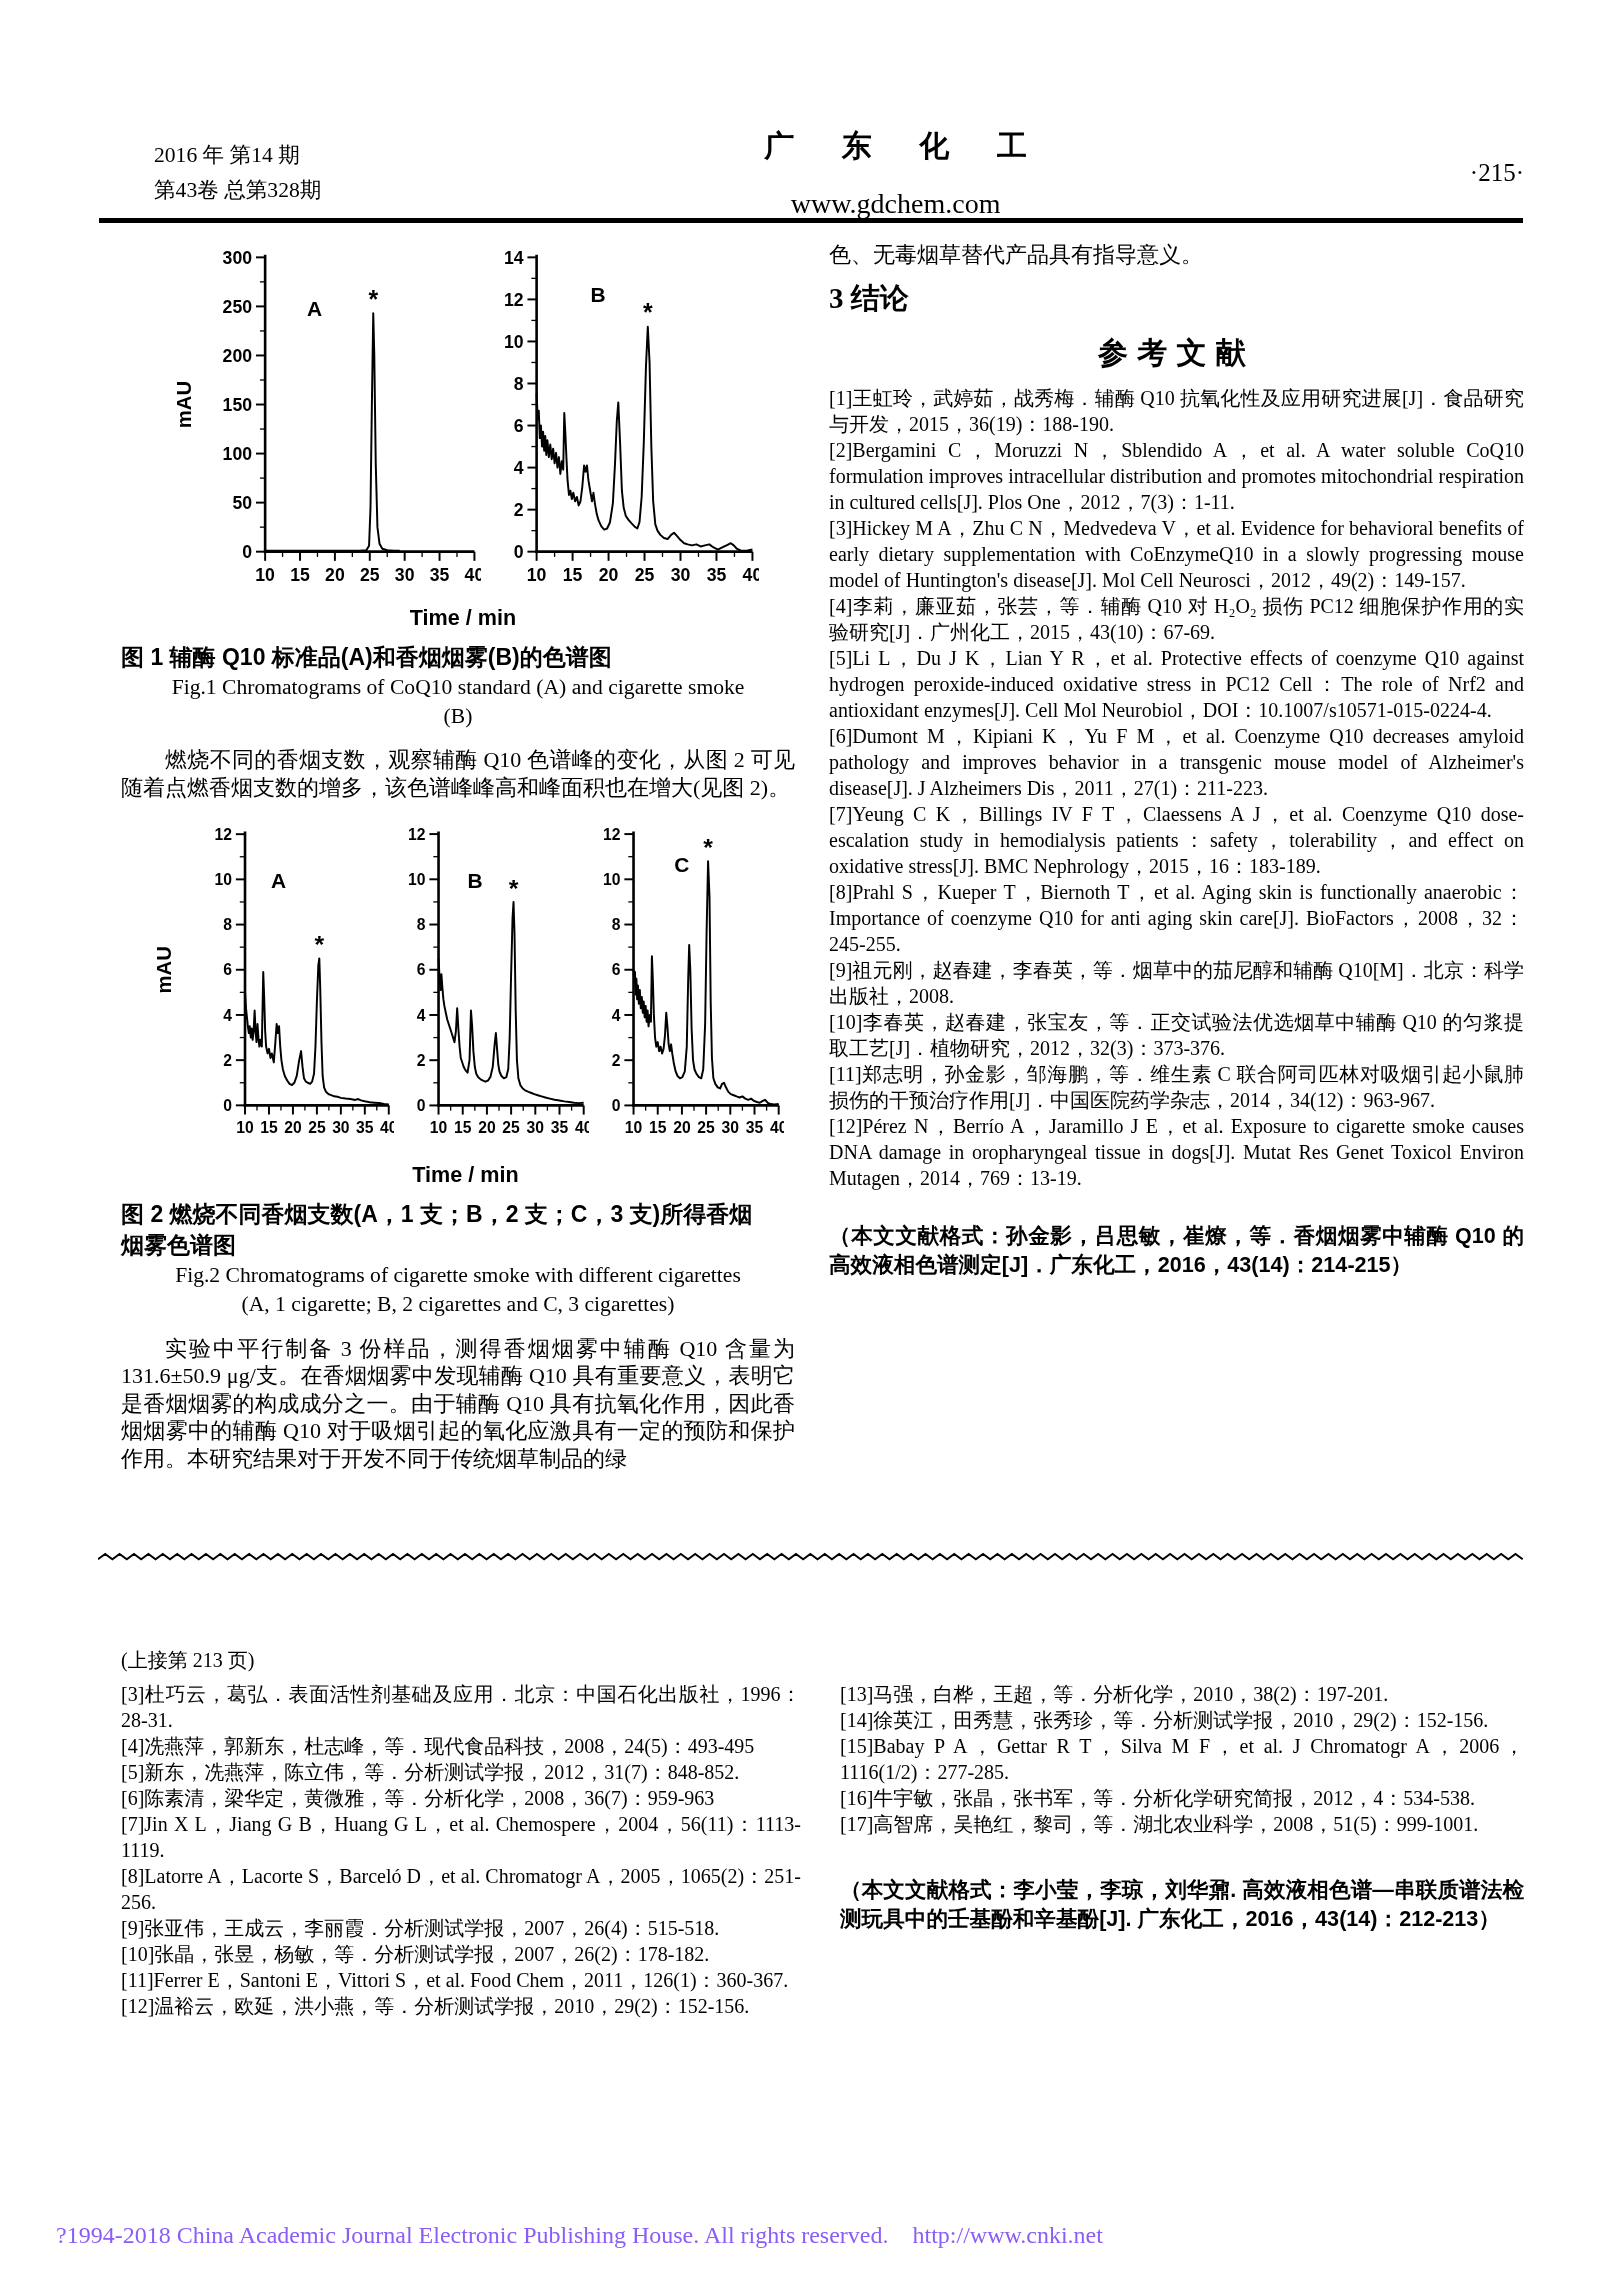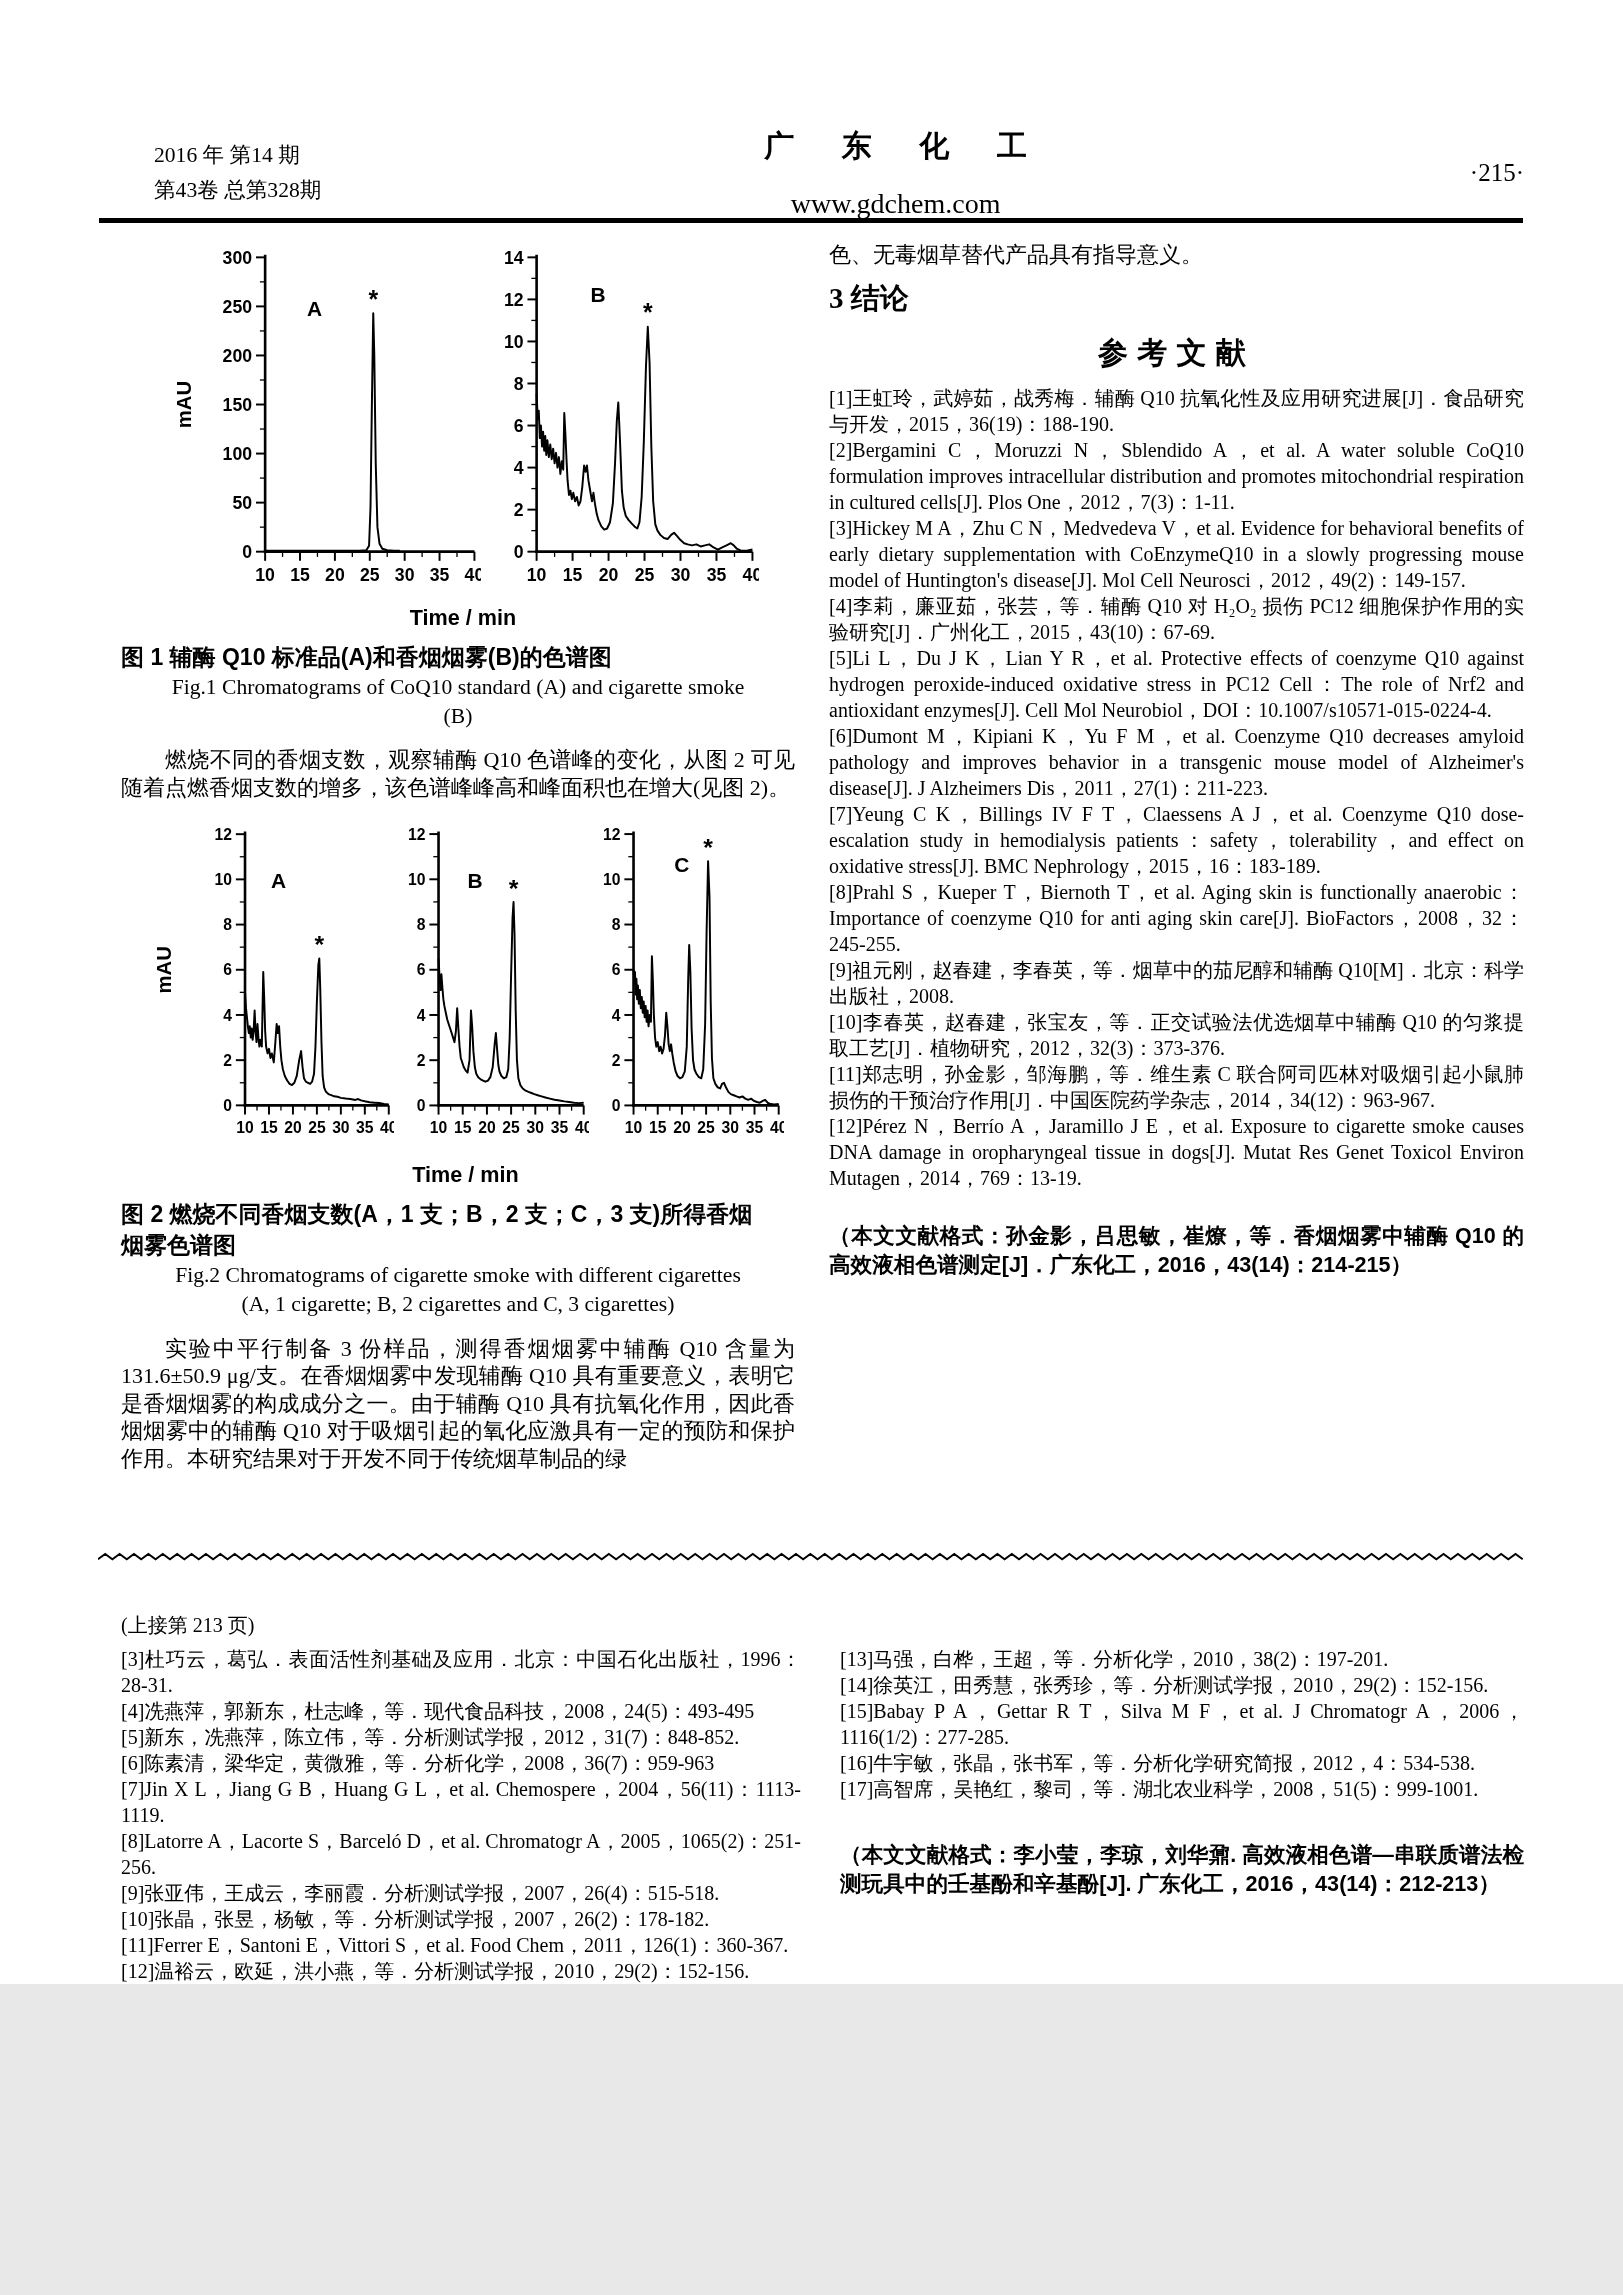--- a/index.html
+++ b/index.html
@@ -1,16 +1,16 @@
 <!DOCTYPE html>
 <html style="font-size:10.5px"><head>
 <meta charset="utf-8">
 <style>
   html,body{margin:0;padding:0;background:#e8e8e8;}
-  #page{position:relative;width:1623px;height:1984px;background:#ffffff;
+  #page{position:relative;width:1623px;height:2295px;background:#ffffff;
         font-family:"Liberation Serif","DejaVu Serif",serif;color:#000;overflow:hidden;}
   
   .hdr{position:absolute;left:154px;top:126px;width:1370px;display:flex;
        justify-content:space-between;align-items:center;}
   .hdr-left{font-size:21.6px;line-height:35px;}
   .hdr-center{text-align:center;}
   .journal{font-family:"Liberation Sans","DejaVu Sans",sans-serif;font-weight:bold;
            font-size:30px;letter-spacing:19.6px;text-indent:19.6px;}
   .site{font-size:28px;margin-top:21px;}
   .hdr-right{font-size:25px;}
@@ -38,21 +38,21 @@
   .xlabel.f1{margin-left:46px;width:592px;}
   .xlabel.f2{margin-left:26px;width:637px;}
   .cap-cn{font-family:"Liberation Sans","DejaVu Sans",sans-serif;font-weight:bold;
           font-size:23px;line-height:31px;text-align:left;}
   .cap-cn.first{margin-top:10.5px;}
   .cap-en{font-size:21.6px;line-height:29px;text-align:center;}
   .para{margin-top:15.7px;}
   
   .zigzag{position:absolute;left:98px;top:1552px;}
   .bottom{position:absolute;left:121px;top:1612px;width:1404px;}
-  .cont-note{font-size:20px;line-height:26px;margin-bottom:7.9px;}
+  .cont-note{font-size:20px;line-height:26px;margin-bottom:7.9px;margin-top:35px;}
   .bottom-cols{display:grid;grid-template-columns:680px 684px;column-gap:39px;}
   .bcite{margin-top:38px;}
   footer{position:absolute;left:56px;top:2222px;font-size:24px;color:#8b5cf6;
          white-space:pre;font-family:"Liberation Serif","DejaVu Serif",serif;}
   svg{display:block;}
 </style>
 </head>
 <body>
 
 <div id="page">

